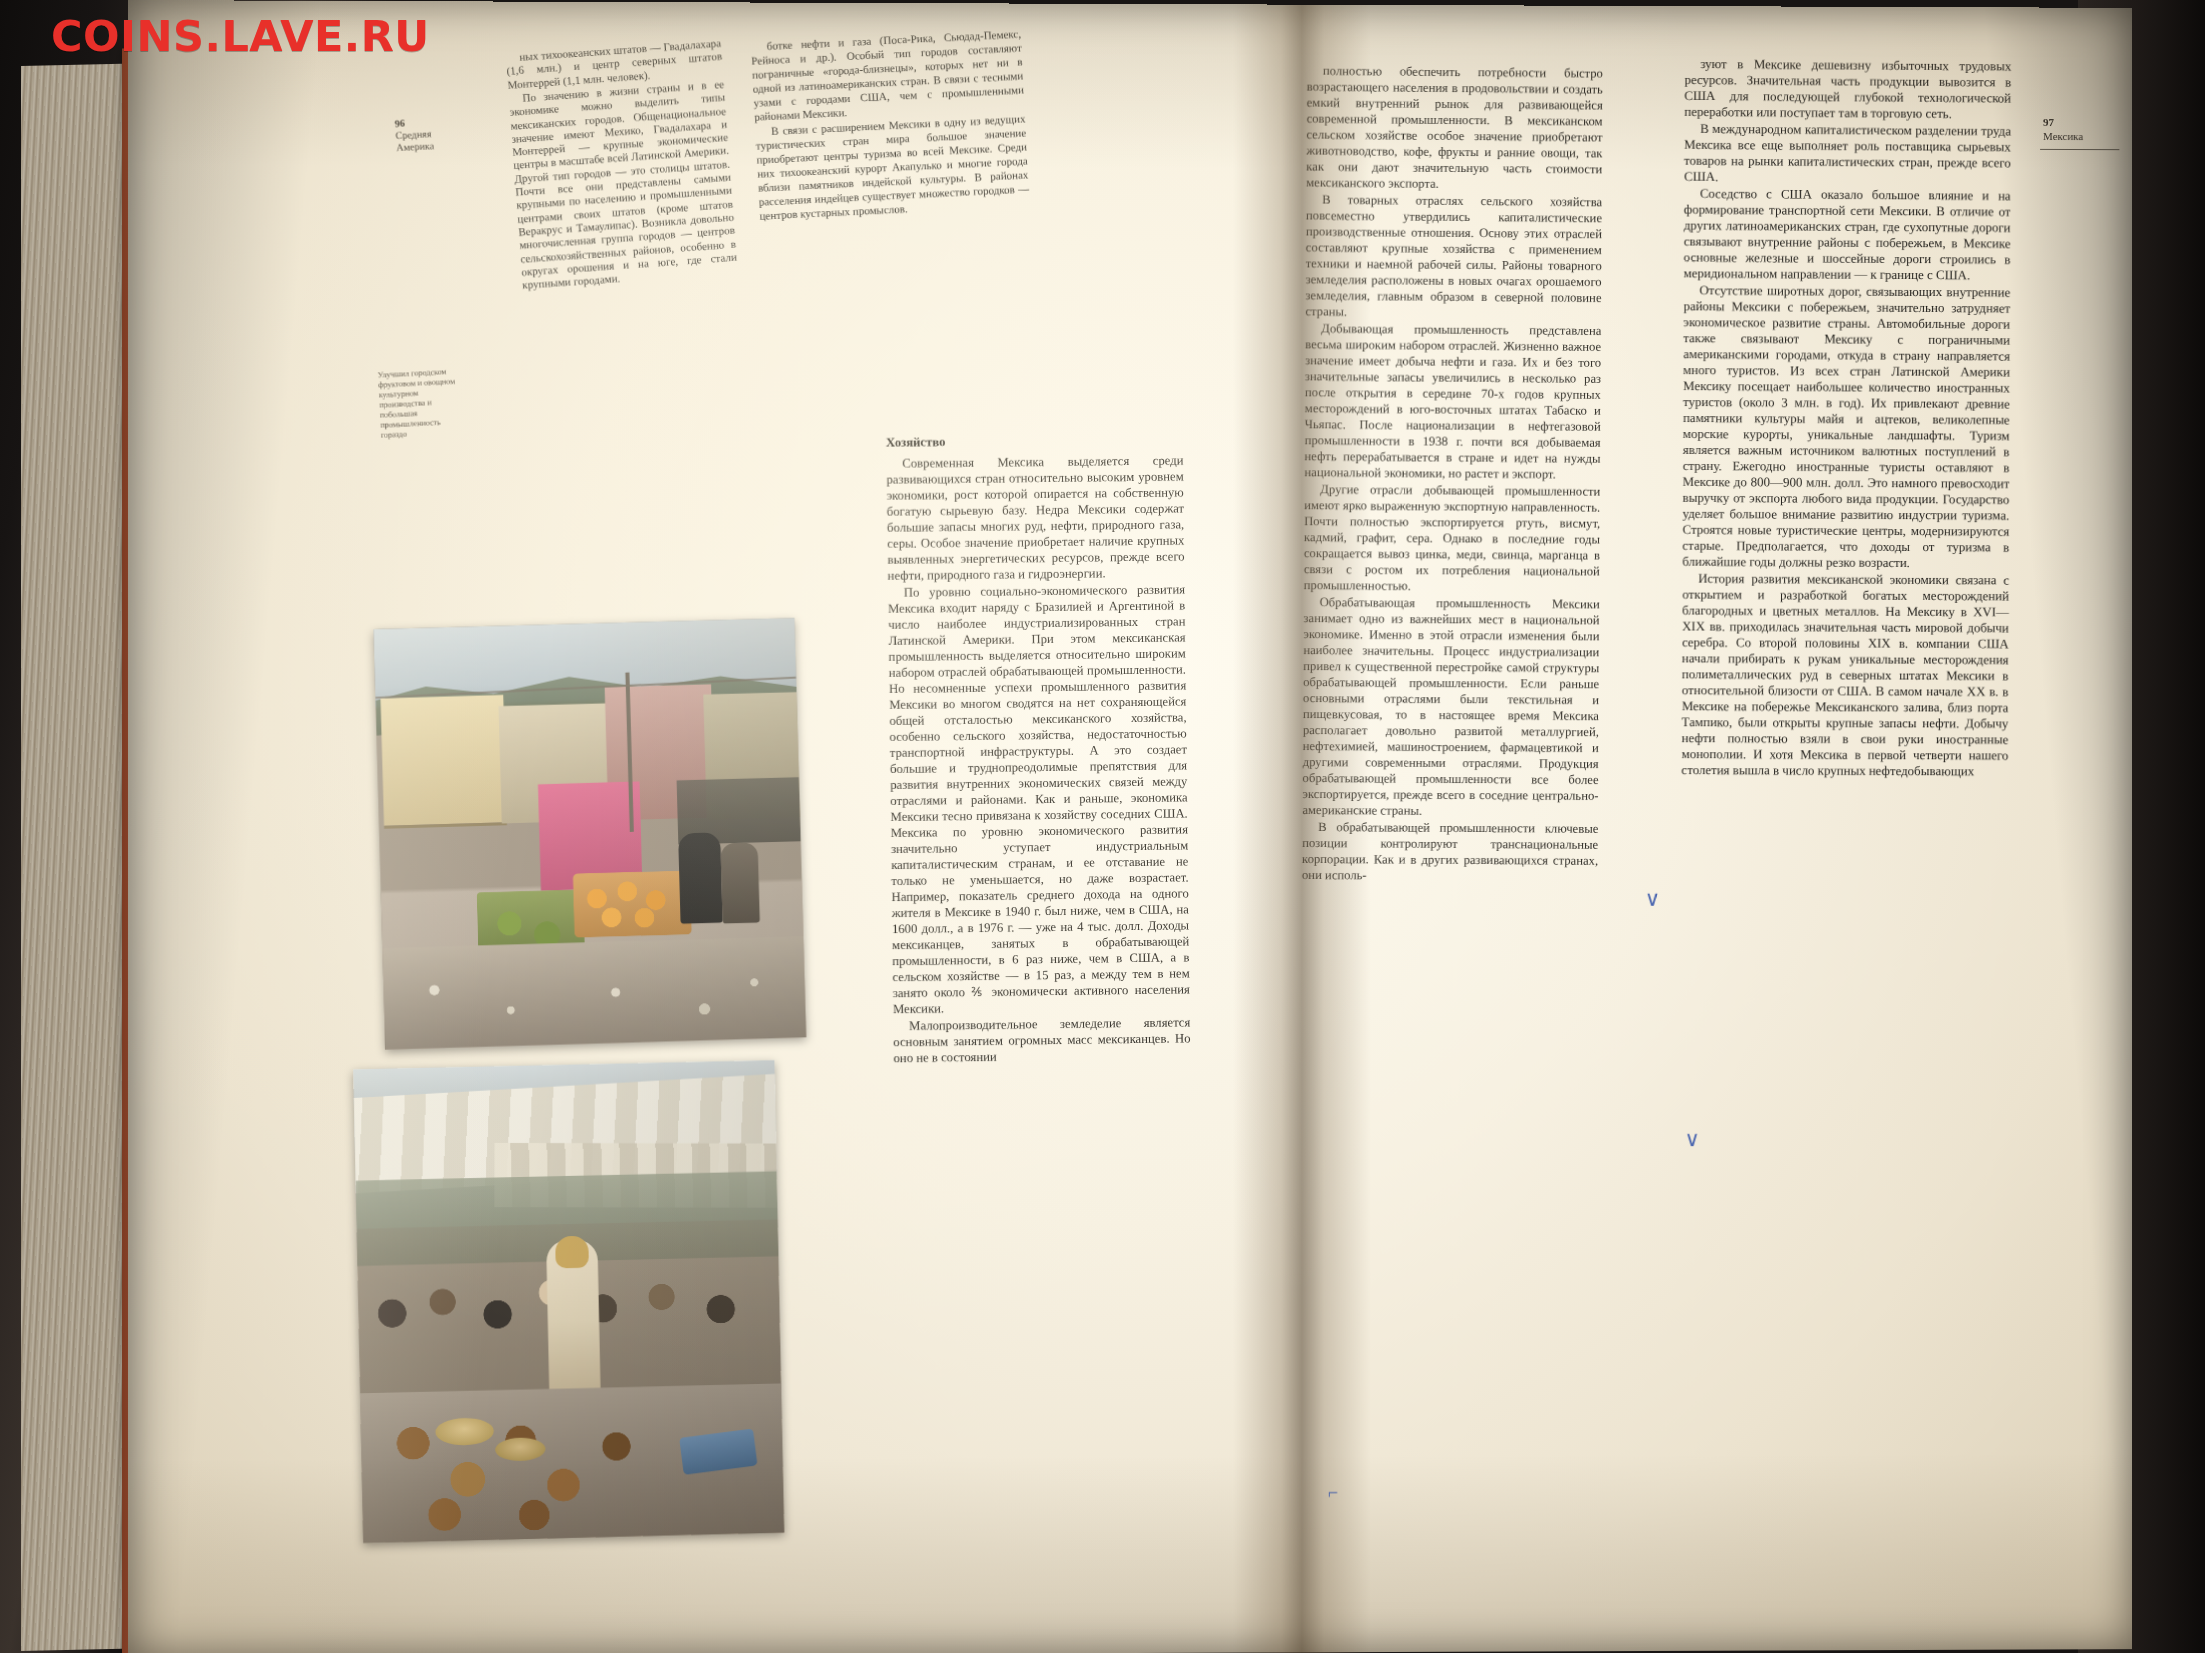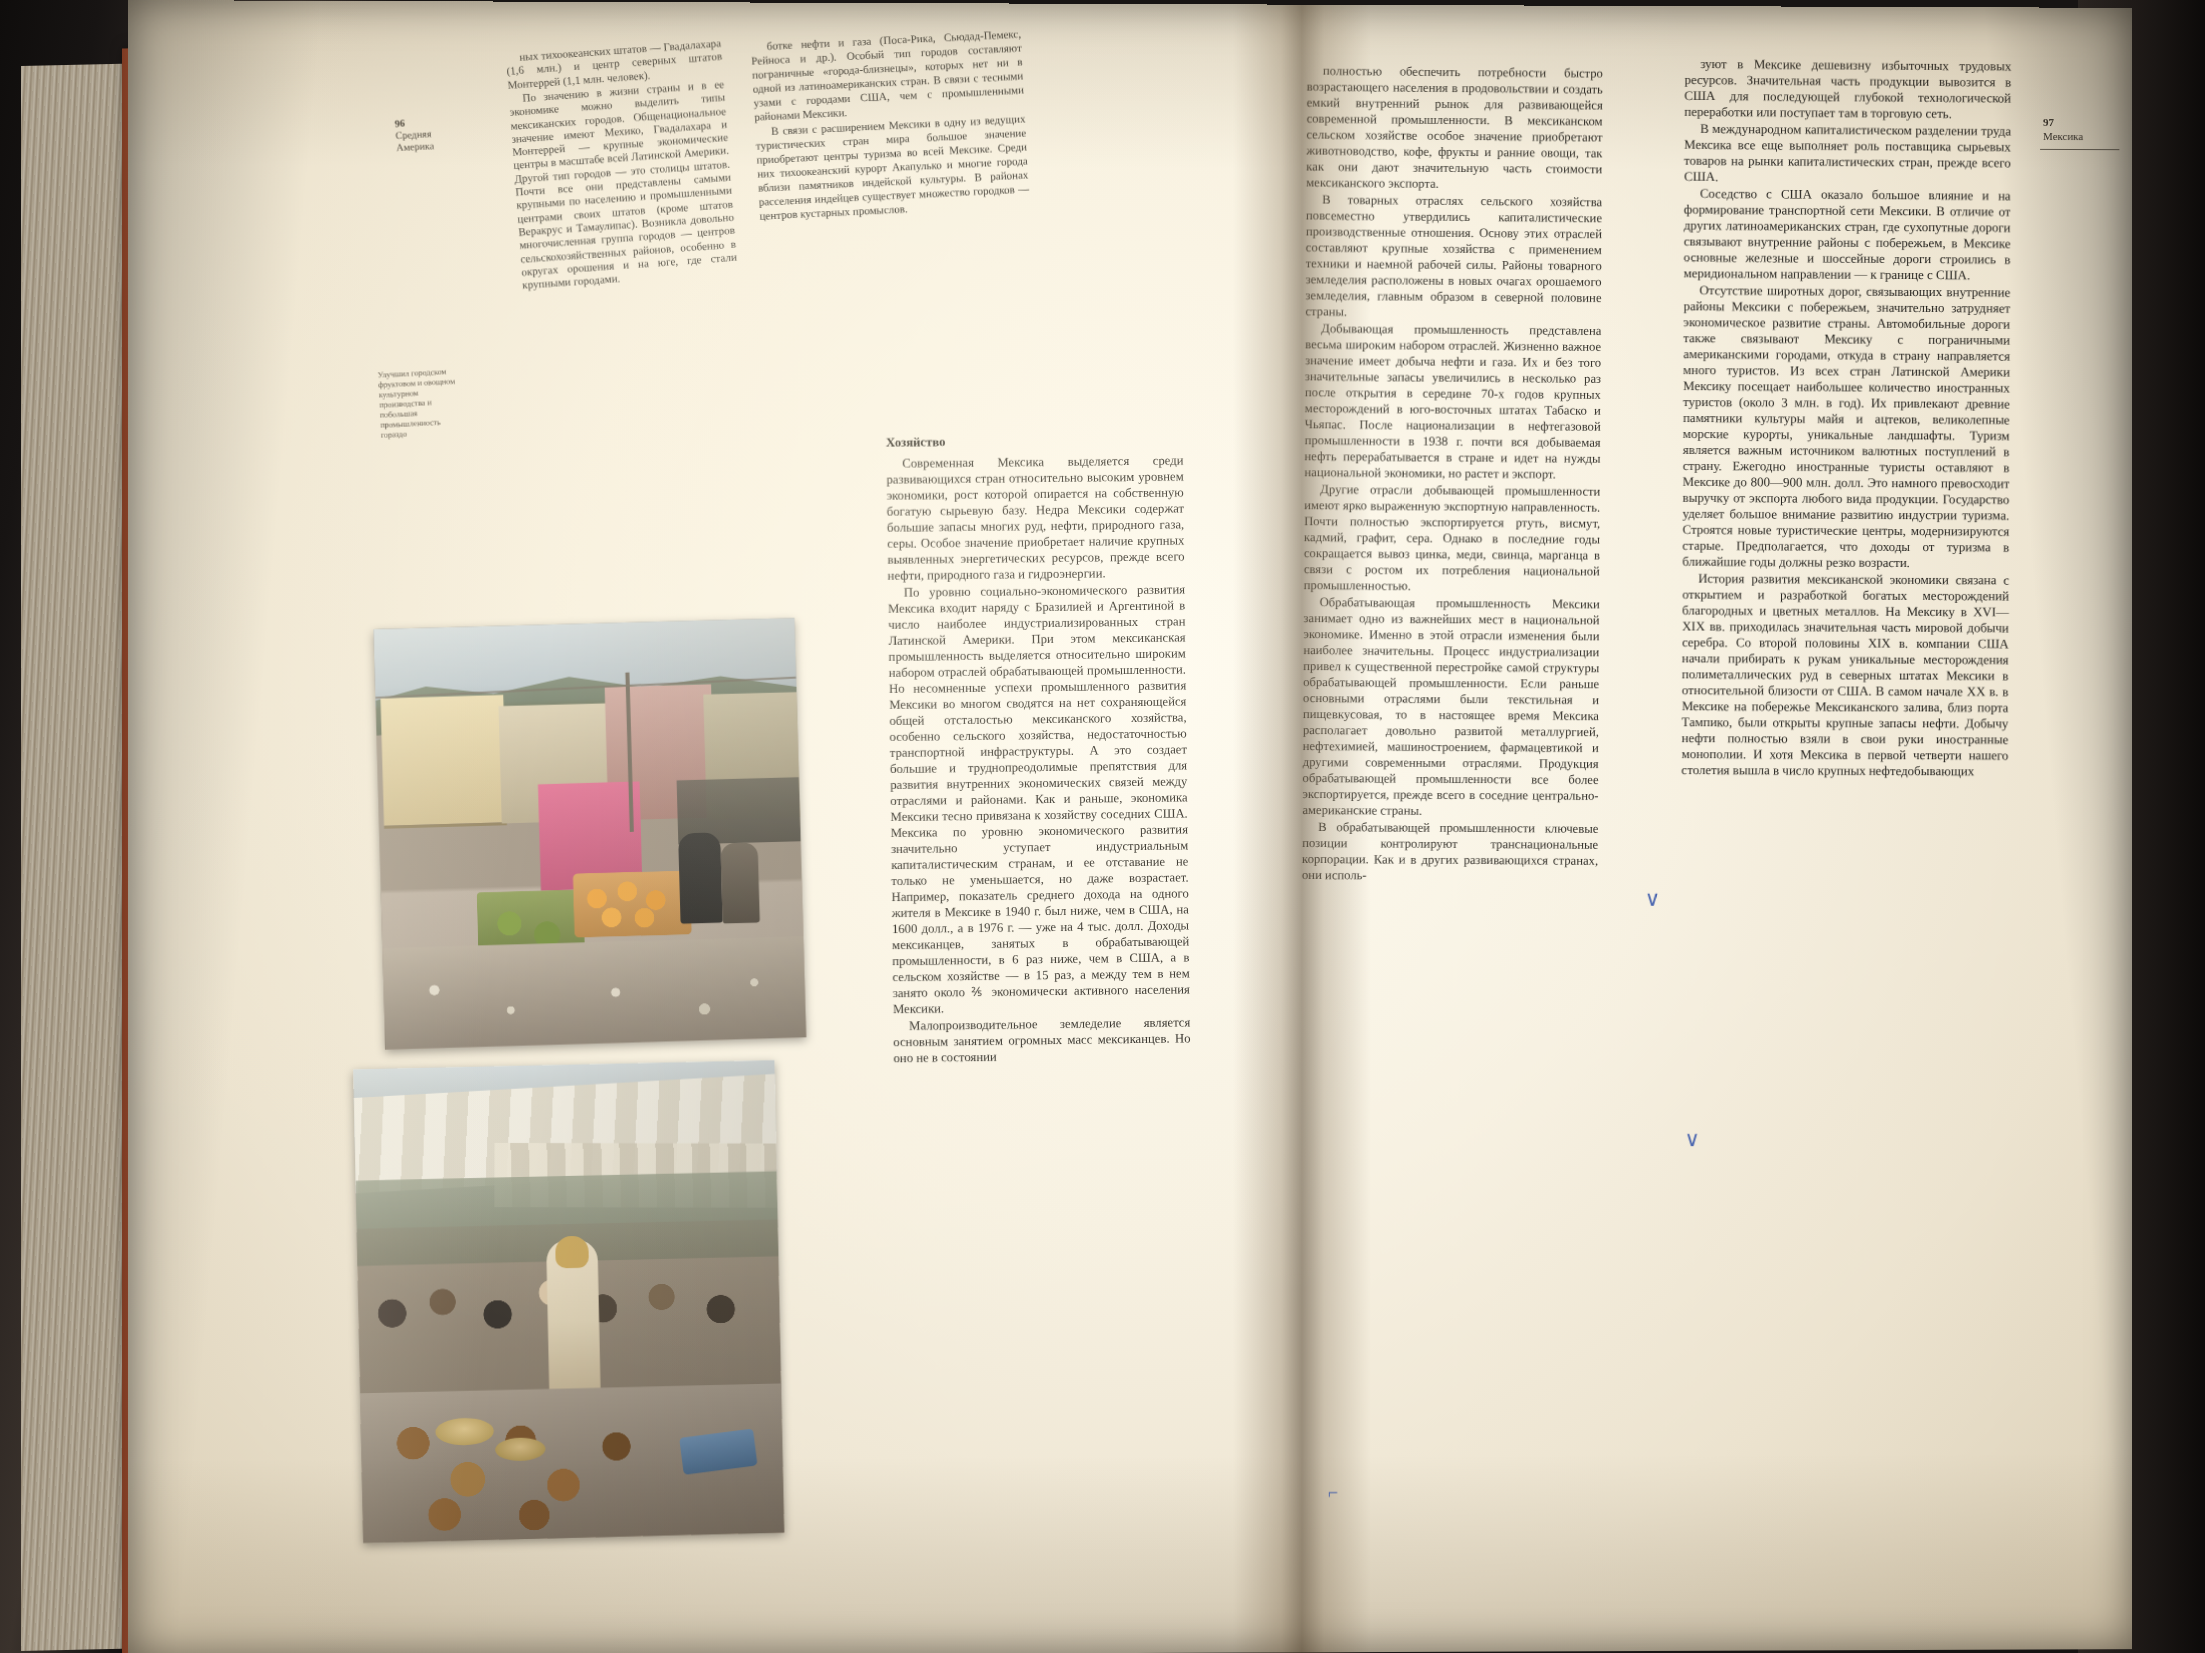--- a/index.html
+++ b/index.html
@@ -508,14 +508,15 @@
 
     <span class="pen" style="left:1513px; top:883px;">∨</span>
     <span class="pen" style="left:1553px; top:1124px;">∨</span>
     <span class="pen" style="left:1195px; top:1479px; font-size:18px;">⌐</span>
 
     <div class="gutter"></div>
     <div class="page-warp"></div>
     <div class="warm-light"></div>
   </div>
 
+  <div class="watermark">COINS.LAVE.RU</div>
 </div>
 
 
 </body></html>

